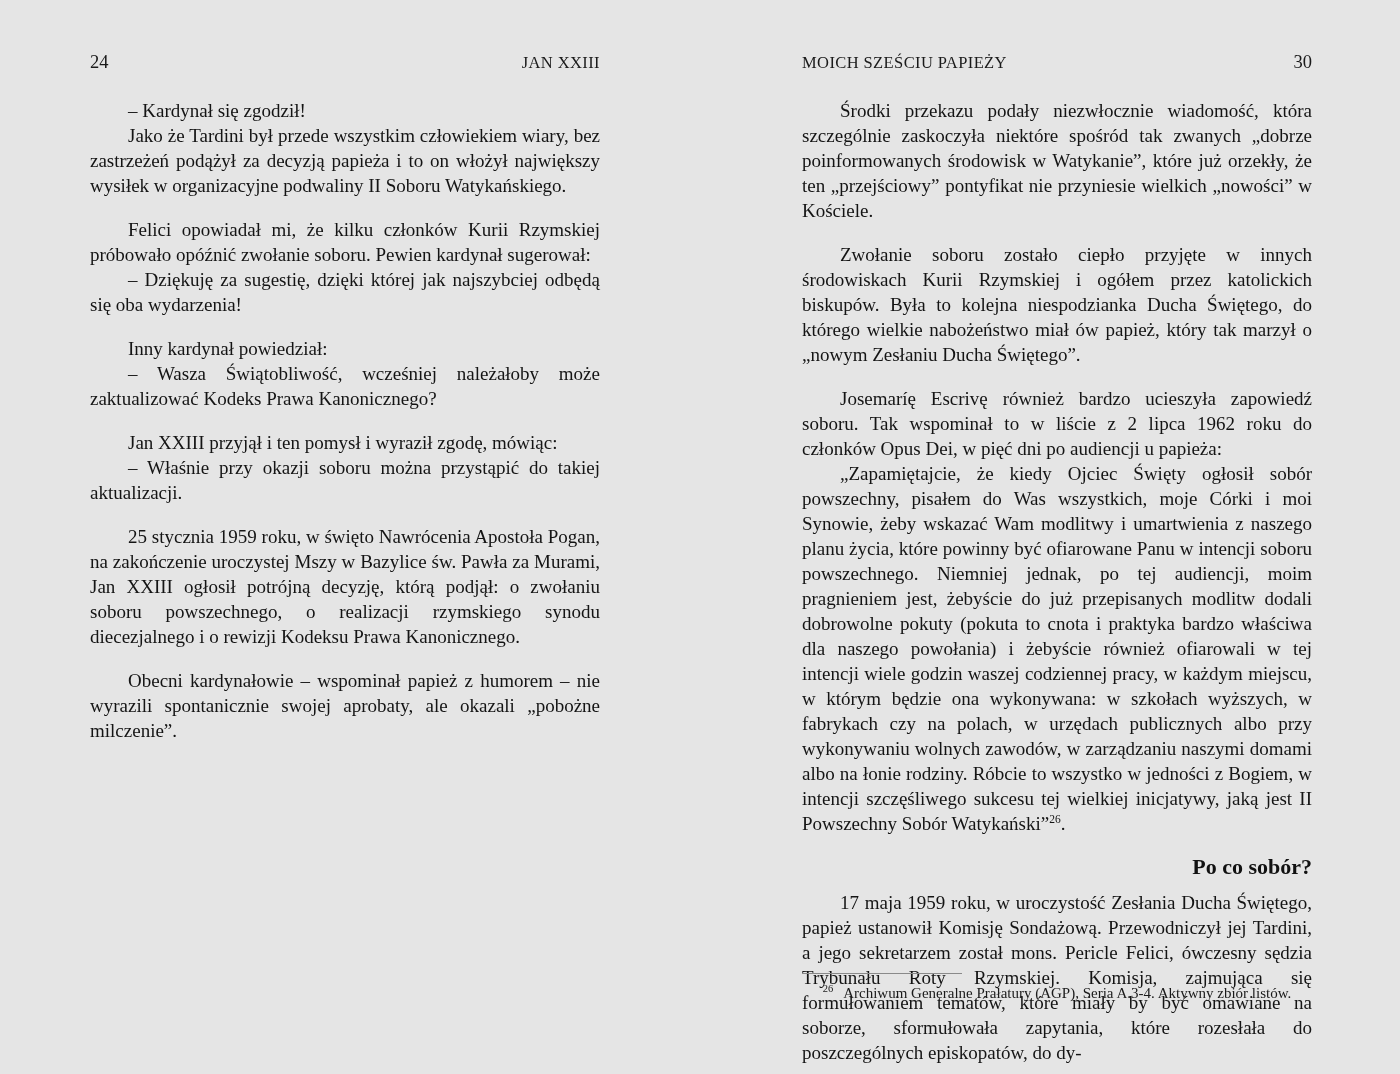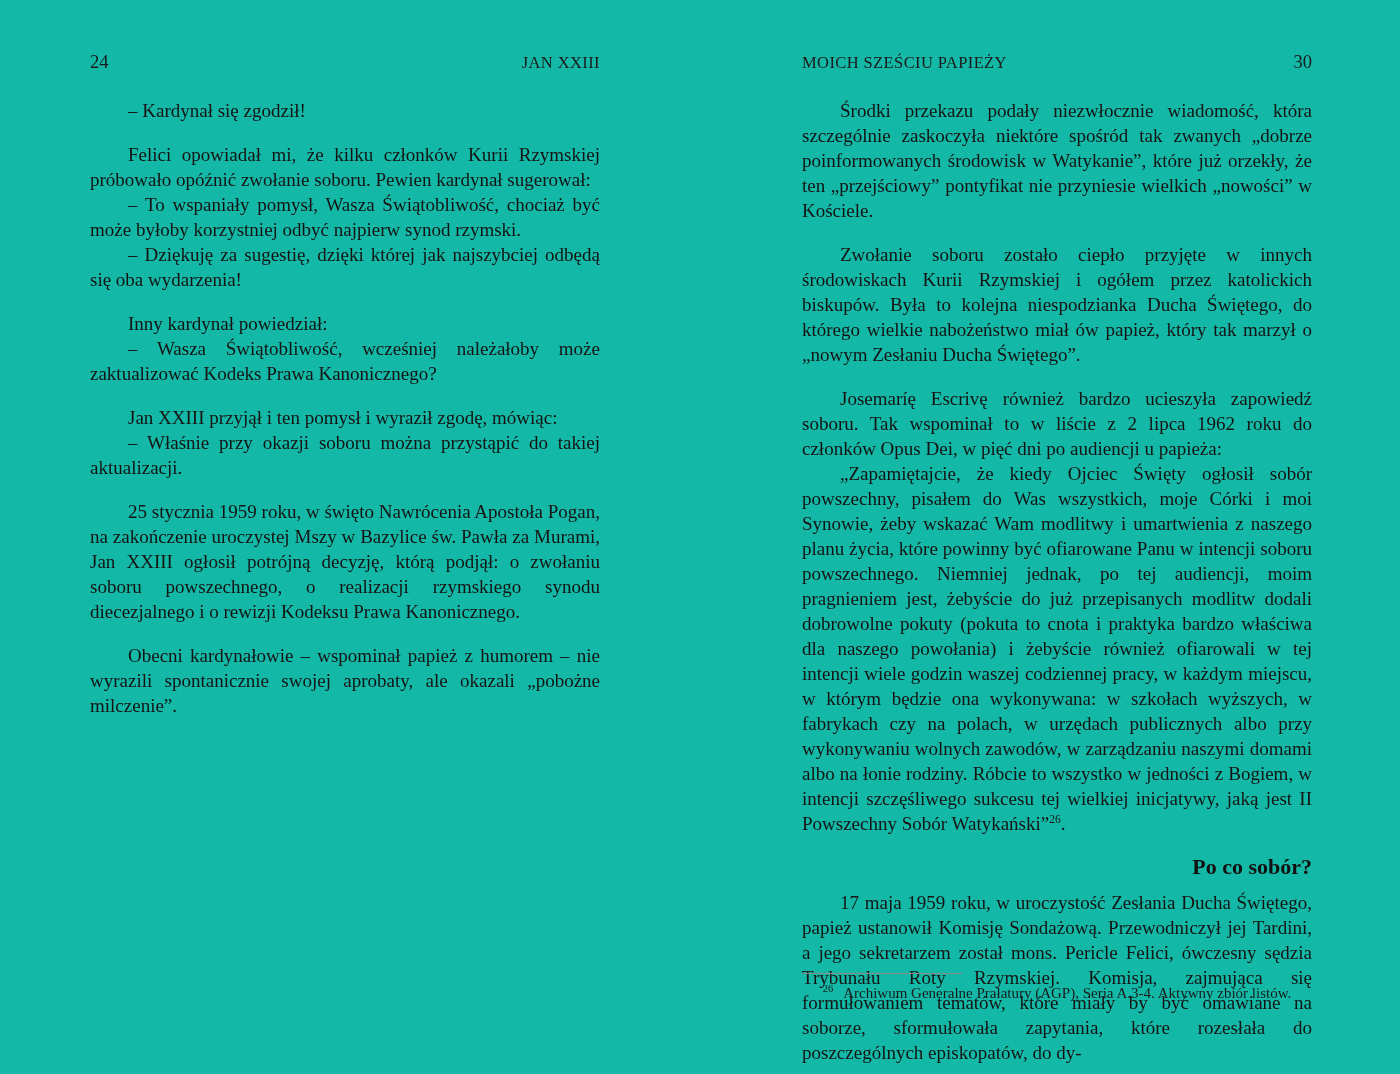--- a/index.html
+++ b/index.html
@@ -4,21 +4,21 @@
 <style>
   html, body {
     margin: 0;
     padding: 0;
     background: #ffffff;
   }
   .spread {
     position: relative;
     width: 1400px;
     height: 1074px;
-    background: #14b8a6;
+    background: #e5e5e5;
     color: #141414;
     font-family: "Liberation Serif", "DejaVu Serif", serif;
     overflow: hidden;
   }
   .col {
     position: absolute;
     top: 52px;
     width: 510px;
     height: 980px;
   }
@@ -98,22 +98,22 @@
 
 <div class="spread">
 
   <div class="col col-left">
     <div class="running-head">
       <span class="pagenum">24</span>
       <span class="title">JAN XXIII</span>
     </div>
     <div class="body-text">
       <p>– Kardynał się zgodził!</p>
+      <p>Jako że Tardini był przede wszystkim człowiekiem wiary, bez zastrzeżeń podążył za decyzją papieża i to on włożył największy wysiłek w organizacyjne podwaliny II Soboru Watykańskiego.</p>
       <p class="gap">Felici opowiadał mi, że kilku członków Kurii Rzymskiej próbowało opóźnić zwołanie soboru. Pewien kardynał sugerował:</p>
-      <p>– To wspaniały pomysł, Wasza Świątobliwość, chociaż być może byłoby korzystniej odbyć najpierw synod rzymski.</p>
       <p>– Dziękuję za sugestię, dzięki której jak najszybciej odbędą się oba wydarzenia!</p>
       <p class="gap">Inny kardynał powiedział:</p>
       <p>– Wasza Świątobliwość, wcześniej należałoby może zaktualizować Kodeks Prawa Kanonicznego?</p>
       <p class="gap">Jan XXIII przyjął i ten pomysł i wyraził zgodę, mówiąc:</p>
       <p>– Właśnie przy okazji soboru można przystąpić do takiej aktualizacji.</p>
       <p class="gap">25 stycznia 1959 roku, w święto Nawrócenia Apostoła Pogan, na zakończenie uroczystej Mszy w Bazylice św. Pawła za Murami, Jan XXIII ogłosił potrójną decyzję, którą podjął: o zwołaniu soboru powszechnego, o realizacji rzymskiego synodu diecezjalnego i o rewizji Kodeksu Prawa Kanonicznego.</p>
       <p class="gap">Obecni kardynałowie – wspominał papież z humorem – nie wyrazili spontanicznie swojej aprobaty, ale okazali „pobożne milczenie”.</p>
     </div>
   </div>
 

